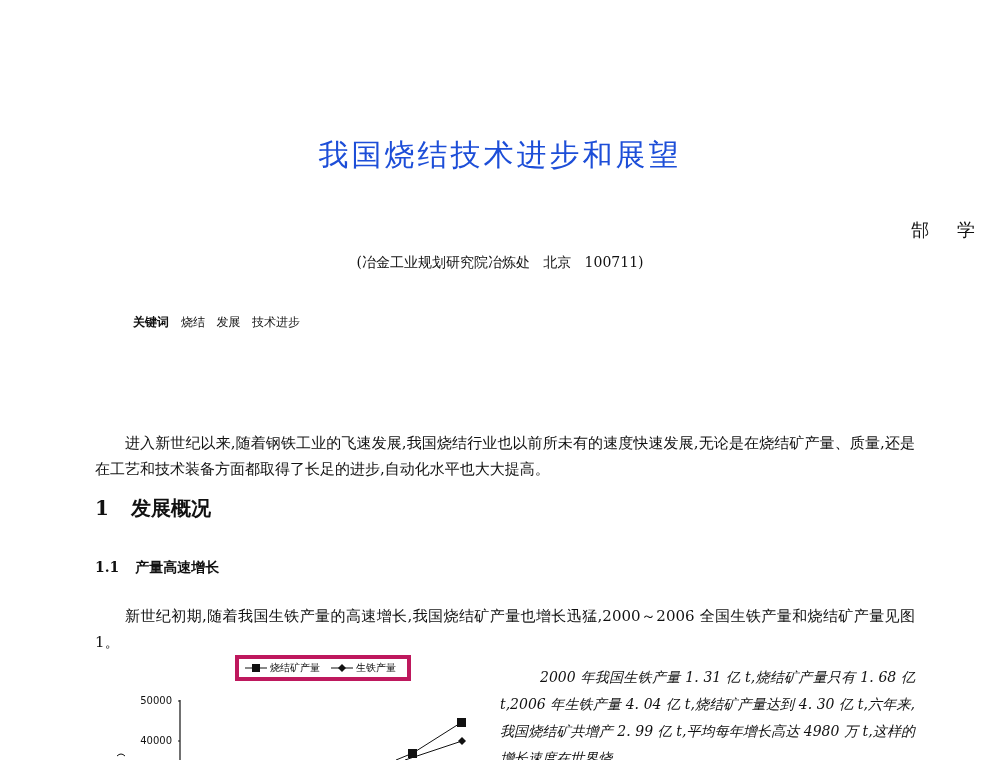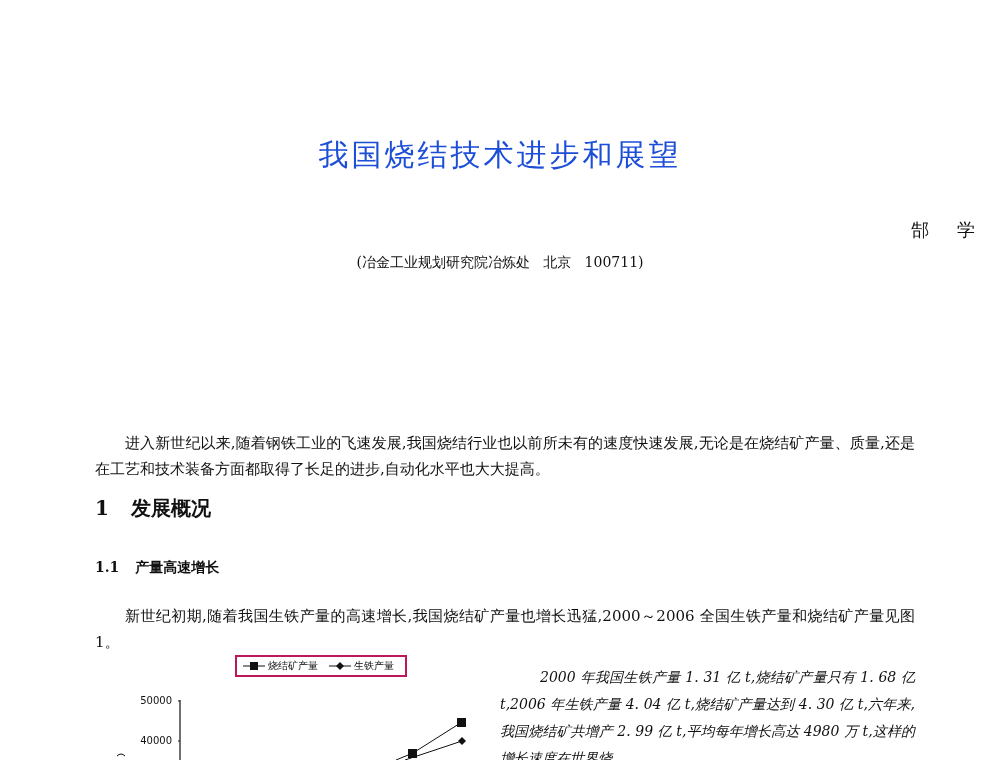--- a/index.html
+++ b/index.html
@@ -40,32 +40,35 @@
     .h1 .num { margin-right: 22px; font-family: "DejaVu Serif", serif; }
     .h2 {
       left: 95px; top: 559px; font-family: "DejaVu Sans", "Liberation Sans", sans-serif;
       font-size: 14px; font-weight: bold;
     }
     .h2 .num { margin-right: 16px; font-family: "DejaVu Serif", serif; text-align: center; }
     .p2 { left: 95px; width: 820px; top: 587px; text-indent: 30px; }
     .p3 { left: 500px; width: 415px; top: 648px; text-indent: 40px; font-size: 14px; line-height: 27px; font-style: italic; }
     .legend {
       position: absolute; left: 235px; top: 655px; width: 168px; height: 18px;
-      border: 2px solid #be185d; font-size: 10px; line-height: 18px;
+      border: 4px solid #be185d; font-size: 10px; line-height: 18px;
       font-family: "DejaVu Sans", "Liberation Sans", sans-serif;
     }
   </style>
 </head>
 <body>
 
 <div class="abs title">我国烧结技术进步和展望</div>
 <div class="abs author">郜 学</div>
 <div class="abs affil">(冶金工业规划研究院冶炼处   北京   100711)</div>
 
 <div class="abs abstract">
+  <div>
+    <span class="lbl">关键词</span><span style="white-space:pre">烧结   发展   技术进步</span>
+  </div>
 </div>
 
 <div class="abs body-text p1">进入新世纪以来,随着钢铁工业的飞速发展,我国烧结行业也以前所未有的速度快速发展,无论是在烧结矿产量、质量,还是在工艺和技术装备方面都取得了长足的进步,自动化水平也大大提高。</div>
 
 <div class="abs h1">
   <span class="num">1</span><span>发展概况</span>
 </div>
 
 <div class="abs h2">
   <span class="num">1.1</span><span>产量高速增长</span>

